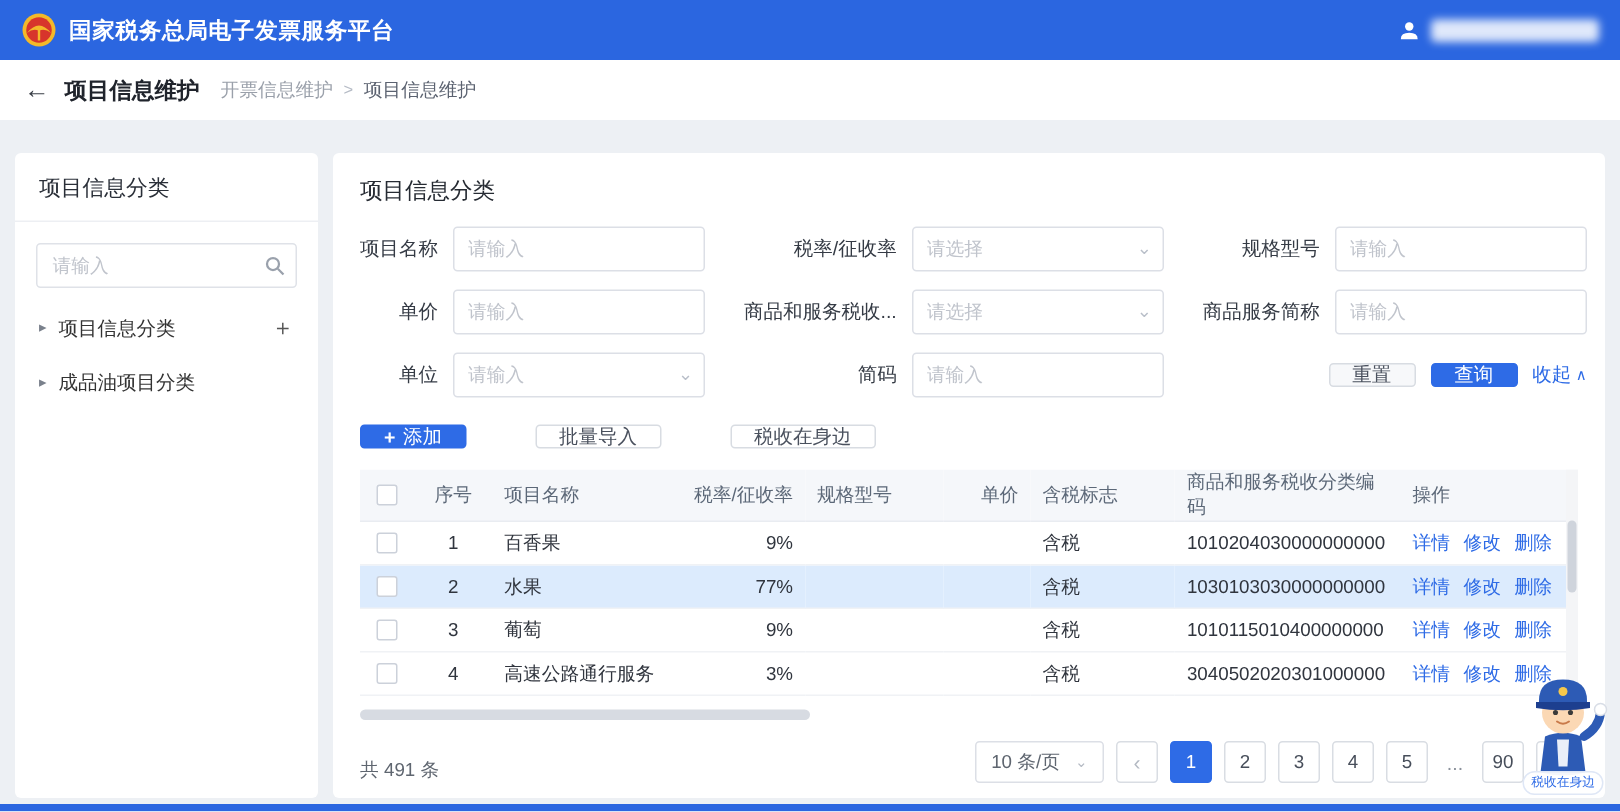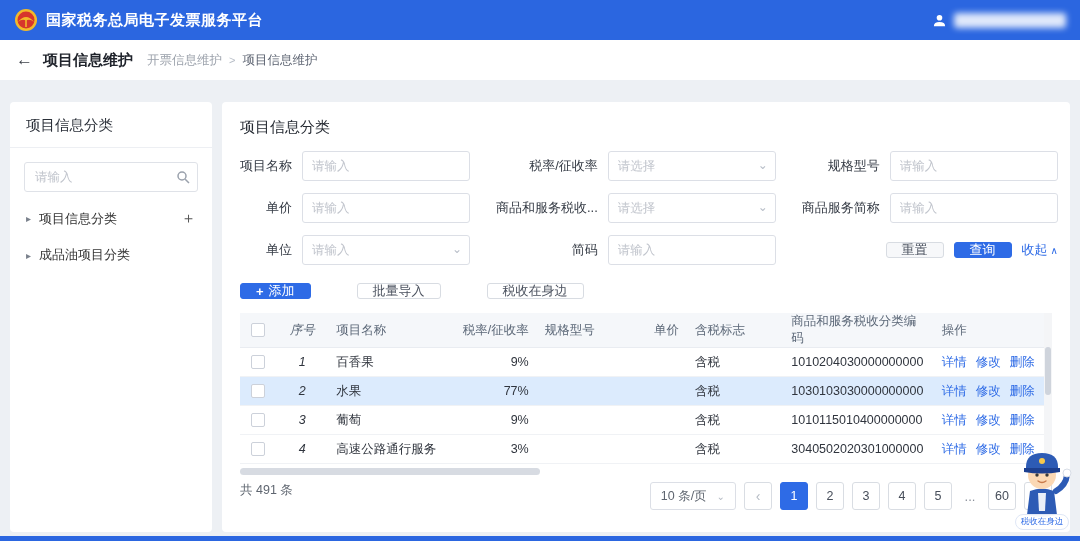--- a/index.html
+++ b/index.html
@@ -62,30 +62,30 @@
   .toolbar .btn.plain { background:#fff;margin-left:36px; }
   .plus { font-weight:bold; }
   .caret-down { color:#6a7280; font-size:10px; }
 
   
   .table-wrap { margin-top:14px; position:relative; height:157px; overflow:hidden; }
   table { width:100%; border-collapse:collapse; table-layout:fixed; }
   th { background:#f5f7fa; font-weight:400; color:#5c6878; font-size:12.5px; height:32px; padding:0 8px; text-align:left; border-bottom:1px solid #e9ecf1; }
   td { font-size:12.5px; color:#30353e; height:29px; padding:0 8px; border-bottom:1px solid #f0f2f5; background:#fff; }
   tr.selected td { background:#dcebfd; }
-  .al-c { text-align:center;font-style:italic; } .al-r { text-align:right; }
+  .al-c { text-align:center; } .al-r { text-align:right; }
   .cb { display:inline-block; width:14px; height:14px; border:1px solid #ccd1da; border-radius:2px; background:#fff; vertical-align:middle; cursor:pointer; }
   .ops a { color:var(--primary); margin-right:9px; cursor:pointer; text-decoration:none;font-family:Liberation Mono, monospace; }
   .v-scrollbar { position:absolute; top:0; right:0; width:8px; height:100%; background:#f4f5f7; }
   .v-thumb { position:absolute; top:34px; right:1px; width:6px; height:48px; border-radius:3px; background:#cfd4dc; }
   .h-scrollbar { height:9px; margin-top:2px; position:relative; flex:none; }
   .h-thumb { position:absolute; left:0; top:1px; width:300px; height:7px; border-radius:4px; background:#d7dbe2; }
 
   
-  .footer { margin-top:auto; display:flex; align-items:flex-start; padding:6px 0 22px; }
+  .footer { margin-top:auto; display:flex; align-items:flex-end; padding:6px 0 10px; }
   .total { color:#5f6670; font-size:12.5px; }
   .pagination { margin-left:auto; display:flex; align-items:center; gap:8px; }
   .page-size { height:28px; border:1px solid #dcdfe6; border-radius:3px; padding:0 10px; display:flex; align-items:center; gap:10px; color:#5f6670; font-size:12.5px; cursor:pointer; background:#fff;margin-left:24px; }
   .page-size .caret-down { color:#b4bac3; }
   .page-btn { min-width:28px; height:28px; padding:0 4px; border:1px solid #d9dde3; border-radius:3px; display:inline-flex; align-items:center; justify-content:center; font-size:12.5px; color:#474e5a; background:#fff; cursor:pointer; }
   .page-btn.active { background:var(--primary); border-color:var(--primary); color:#fff; }
   .nav-btn { color:#b4bac3; font-size:14px; }
   .page-ellipsis { min-width:20px; text-align:center; color:#8b919b; cursor:pointer; }
 
   
@@ -310,21 +310,21 @@
         </div>
 
       <div class="footer">
         <span class="total">共 491 条</span>
         <div class="pagination">
           <div class="page-size">
             <span>10 条/页</span>
             <span class="caret-down">⌄</span>
           </div>
           <span class="page-btn nav-btn">‹</span>
-          <span id="page-list" style="display:contents"><span class="page-btn active">1</span><span class="page-btn">2</span><span class="page-btn">3</span><span class="page-btn">4</span><span class="page-btn">5</span><span class="page-ellipsis">...</span><span class="page-btn">60</span></span>
+          <span id="page-list" style="display:contents"><span class="page-btn active">1</span><span class="page-btn">2</span><span class="page-btn">3</span><span class="page-btn">4</span><span class="page-btn">5</span><span class="page-ellipsis">...</span><span class="page-btn">90</span></span>
           <span class="page-btn nav-btn">›</span>
         </div>
       </div>
     </main>
   </div>
 
   <div class="mascot">
     <svg width="60" height="78" viewBox="0 0 60 78">
       <path d="M44 50 Q54 44 55 34" stroke="#2d5bb5" stroke-width="6" fill="none" stroke-linecap="round"></path>
       <circle cx="55" cy="32" r="4" fill="#fff" stroke="#d8dde6"></circle>

